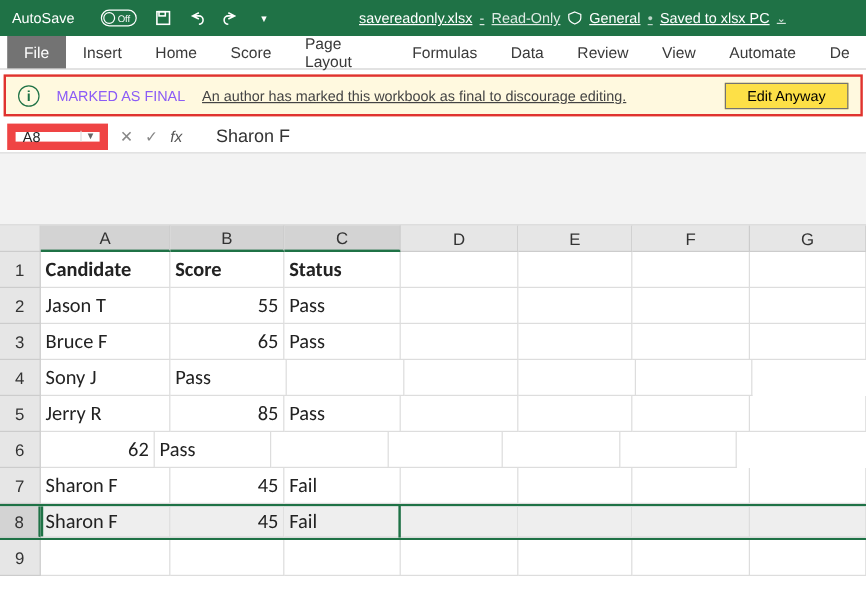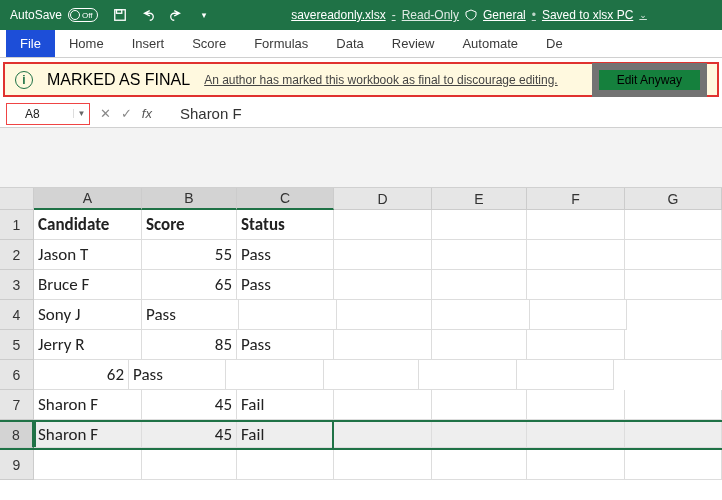--- a/index.html
+++ b/index.html
@@ -1,36 +1,36 @@
 <!DOCTYPE html>
 <html><head>
 <meta charset="utf-8">
 <style>
 *{margin:0;padding:0;box-sizing:border-box;font-family:"Segoe UI",Arial,sans-serif;}
 body{width:722px;height:500px;background:#fff;overflow:hidden;font-size:13px;color:#222;}
 .titlebar{background:#1f7246;height:30px;display:flex;align-items:center;color:#fff;padding:0 10px;gap:14px;}
-.autosave{display:flex;align-items:flex-start;gap:6px;font-size:12px;}
+.autosave{display:flex;align-items:flex-start;gap:22px;font-size:12px;}
 .autosave-toggle{width:30px;height:14px;border:1px solid #fff;border-radius:8px;display:flex;align-items:center;padding:4px 1px;}
 .autosave-toggle .knob{width:10px;height:10px;border-radius:50%;border:1px solid #fff;}
 .ticon{width:16px;height:16px;display:inline-flex;align-items:center;justify-content:center;}
 .ticons{display:flex;gap:12px;align-items:center;}
 .titlecenter{flex:1;text-align:center;font-size:12px;display:flex;align-items:center;justify-content:center;gap:6px;text-decoration:underline;}
 .titlecenter .dim{opacity:.85;}
 .shield{width:12px;height:12px;}
 .ribbon{background:#fff;height:28px;display:flex;align-items:center;gap:0;border-bottom:1px solid #d0d0d0;padding-left:6px;}
 .rtab{padding:0 14px;font-size:13px;color:#3a3a3a;display:inline-flex;align-items:center;height:100%;cursor:pointer;}
-.rtab.file{background:#1d4ed8;color:#fff;font-size:13px;}
+.rtab.file{background:#737373;color:#fff;font-size:13px;}
 .msgbar-wrap{padding:4px 3px 3px 3px;}
 .msgbar{border:2.5px solid #e0322f;background:#fff9df;height:35px;display:flex;align-items:center;padding:0 10px;gap:14px;}
 .msgbar .info{width:18px;height:18px;border-radius:50%;border:1.6px solid #1f7246;display:flex;align-items:center;justify-content:center;color:#1f7246;font-weight:bold;font-size:12px;}
-.msgbar .strong{font-size:16px;color:#000000;text-align:center;}
+.msgbar .strong{font-size:12px;color:#8b5cf6;text-align:center;}
 .msgbar .desc{font-size:12px;color:#444;text-decoration:underline;}
-.editbtn{margin-left:auto;border:7px solid #737373;background:#15803d;padding:3px 18px;font-size:12px;}
+.editbtn{margin-left:auto;border:1px solid #737373;background:#fde047;padding:3px 18px;font-size:12px;}
 .formulabar{display:flex;align-items:center;height:28px;border-bottom:1px solid #d0d0d0;}
-.namebox{width:84px;height:22px;border:1px solid #ef4444;margin-left:6px;display:flex;align-items:center;padding-left:18px;font-size:12px;}
+.namebox{width:84px;height:22px;border:7px solid #ef4444;margin-left:6px;display:flex;align-items:center;padding-left:6px;font-size:12px;}
 .nbdrop{width:16px;text-align:center;border-left:1px solid #ddd;margin-left:auto;color:#666;font-size:8px;}
 .fxbtns{display:flex;align-items:center;gap:10px;margin:0 10px;color:#888;}
 .fxbtns span{font-size:13px;}
 .fxlabel{font-style:italic;font-size:13px;color:#555;}
 .formulain{flex:1;padding-left:18px;font-size:15px;color:#333;}
 .grey{height:60px;background:#f3f3f3;border-bottom:1px solid #d0d0d0;}
 .sheet{display:flex;flex-direction:column;}
 .colhdr{display:flex;height:22px;}
 .corner{width:34px;background:#e6e6e6;border-right:1px solid #ccc;border-bottom:1px solid #ccc;}
 .ch{background:#e6e6e6;border-right:1px solid #ccc;border-bottom:1px solid #ccc;display:flex;align-items:center;justify-content:center;font-size:14px;color:#333;}
@@ -94,26 +94,28 @@
       </svg>
     <span>General</span>
     <span style="opacity:.7">•</span>
     <span>Saved to xlsx PC</span>
     <span style="font-size:9px;opacity:.8">⌄</span>
   </div>
 </div>
 
 <div class="ribbon">
   <div class="rtab file">File</div>
+  <div class="rtab">Insert</div>
   <div class="rtab">Home</div>
-  <div class="rtab">Insert</div>
   <div class="rtab">Score</div>
+  <div class="rtab">Page Layout</div>
   <div class="rtab">Formulas</div>
   <div class="rtab">Data</div>
   <div class="rtab">Review</div>
+  <div class="rtab">View</div>
   <div class="rtab">Automate</div>
   <div class="rtab">De</div>
 </div>
 
 <div class="msgbar-wrap">
 <div class="msgbar">
   <div class="info">i</div>
   <span class="strong">MARKED AS FINAL</span>
   <span class="desc">An author has marked this workbook as final to discourage editing.</span>
   <button class="editbtn">Edit Anyway</button>

